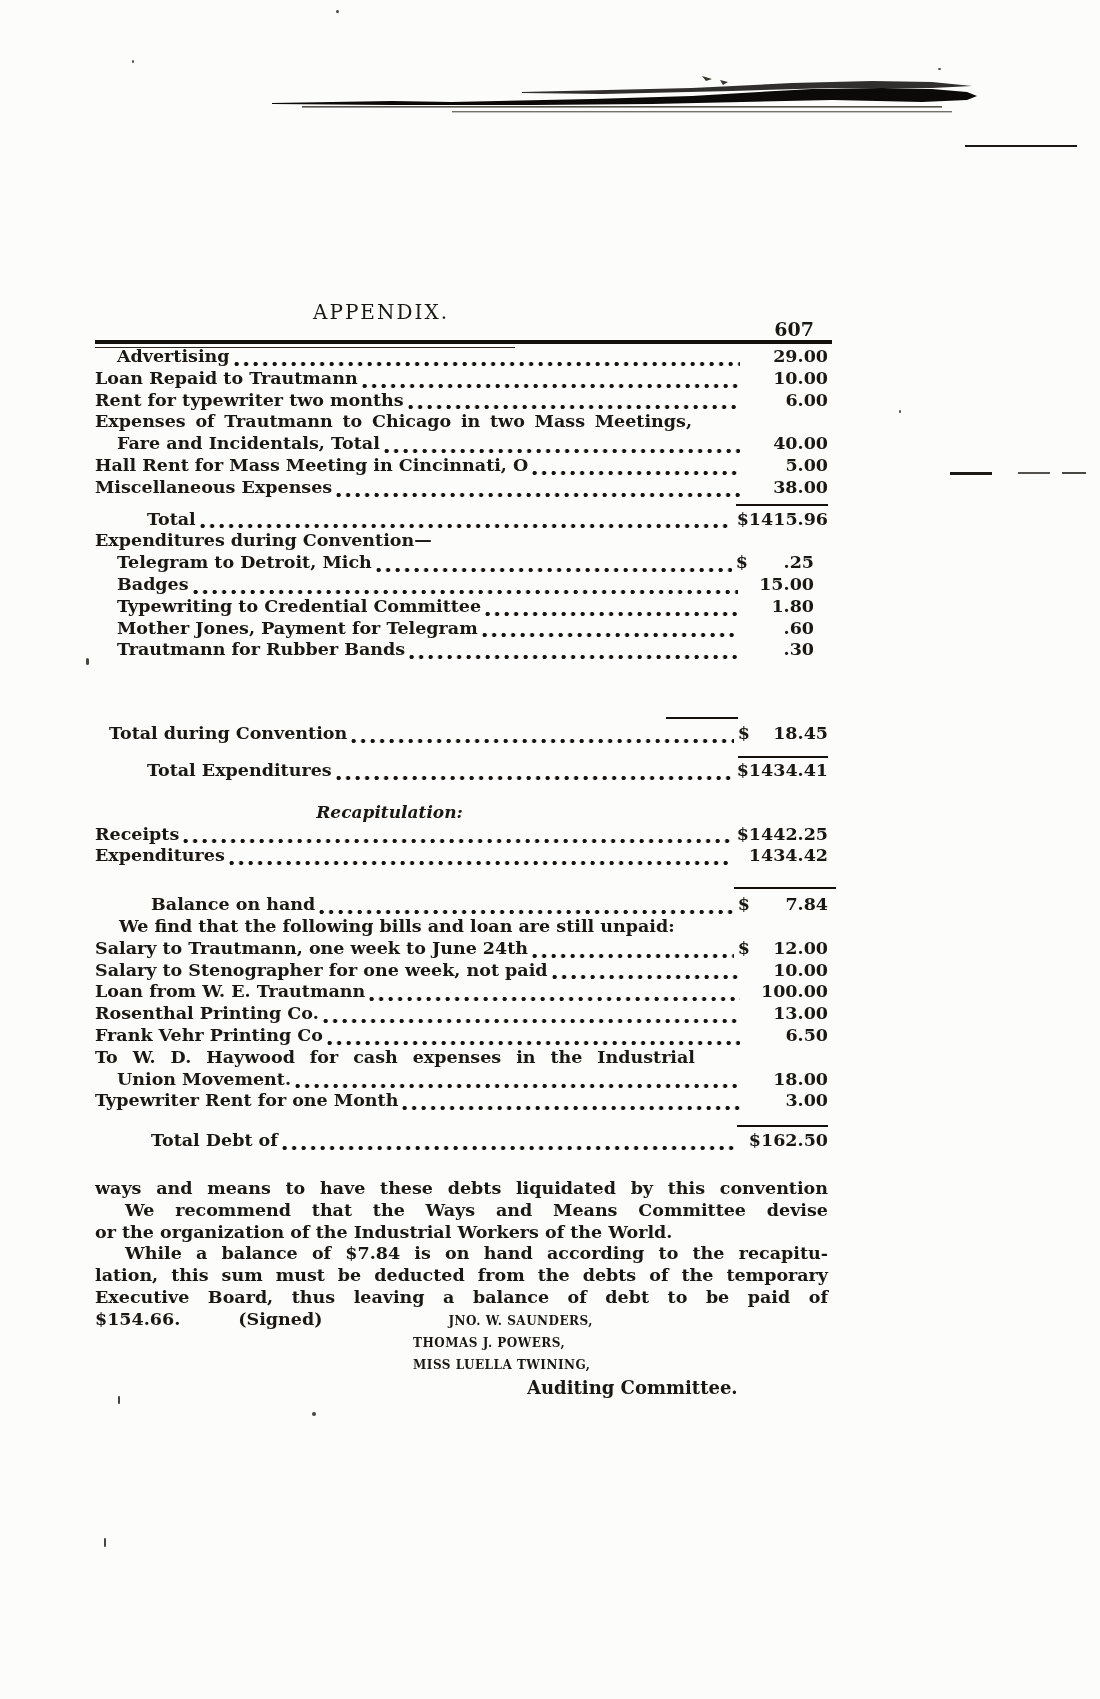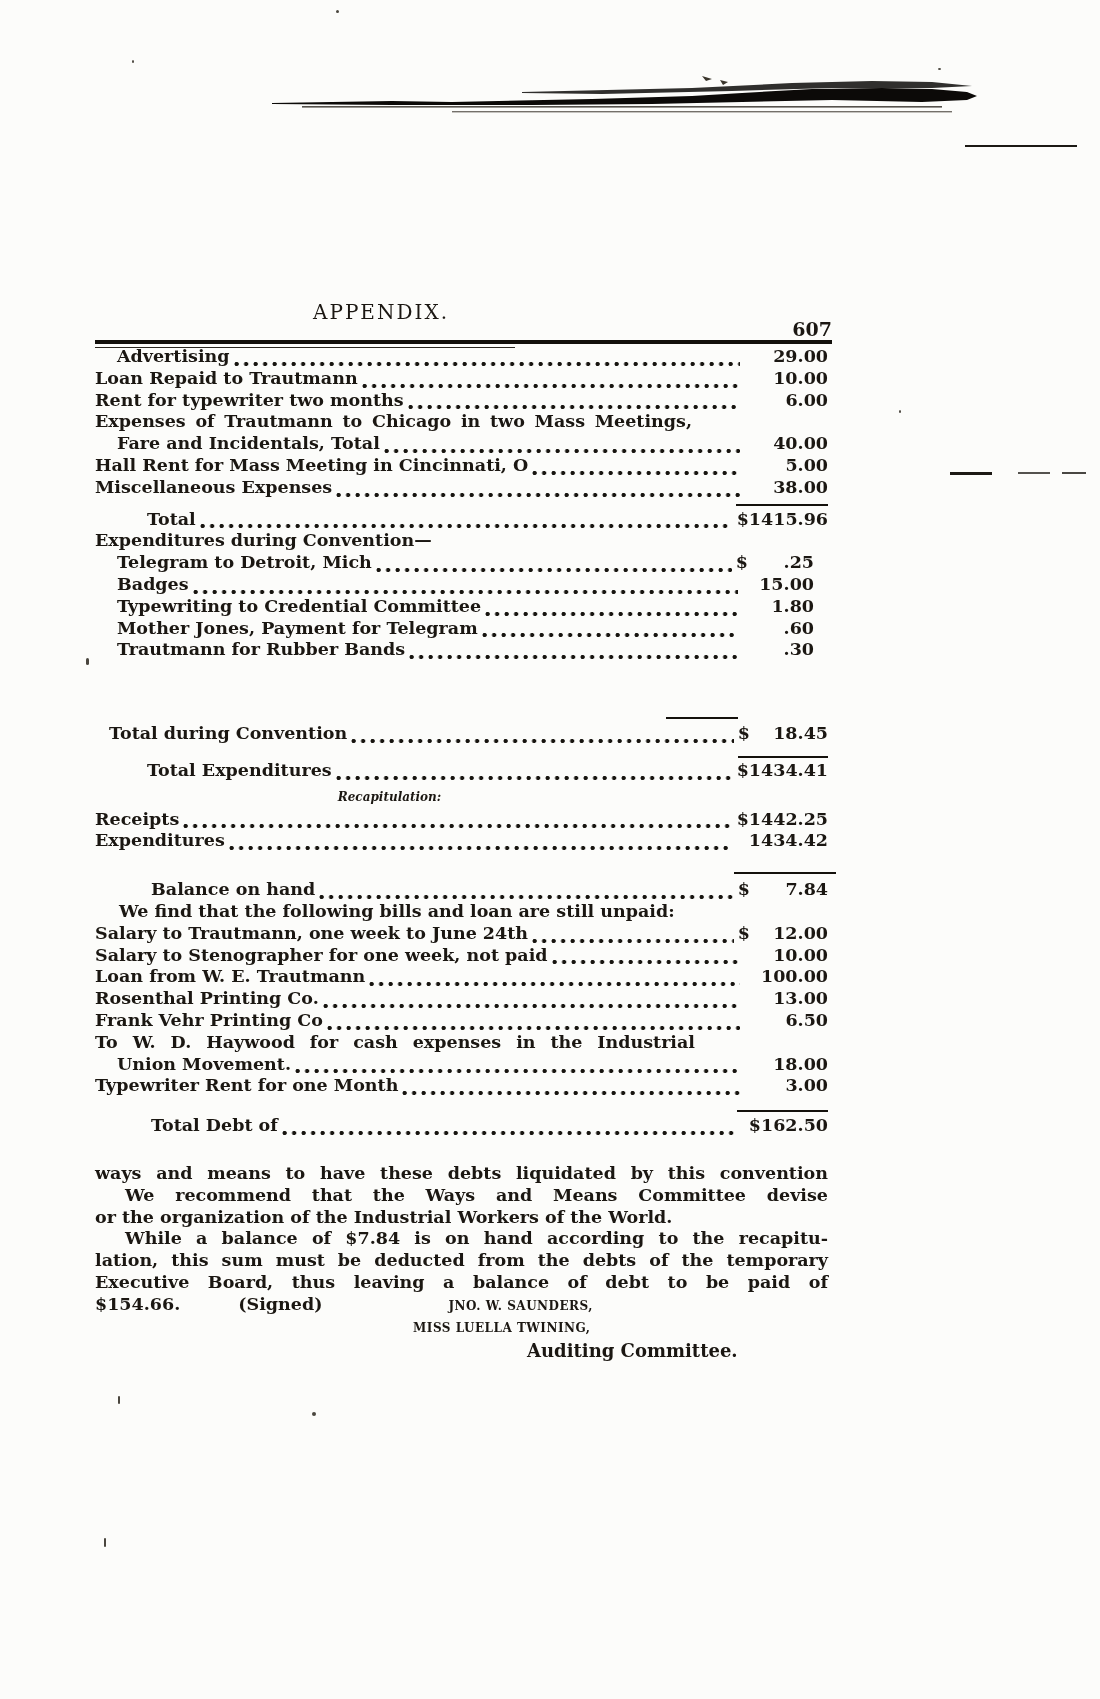--- a/index.html
+++ b/index.html
@@ -9,42 +9,42 @@
     font-family:"DejaVu Serif","Liberation Serif",serif;
     color:#1b1712;overflow:hidden;
   }
   
   .header{position:absolute;left:95px;top:310px;width:737px;height:30px;
     border-bottom:4px solid #13100b;}
   .header:after{content:"";position:absolute;left:0;bottom:-8px;width:420px;
     border-top:1.5px solid #2a261f;}
   .apptitle{position:absolute;left:218px;bottom:16px;font-size:20px;font-weight:normal;
     letter-spacing:2px;}
-  .pgnum{position:absolute;right:0;bottom:0px;font-size:19px;font-weight:bold;}
+  .pgnum{position:absolute;right:18px;bottom:0px;font-size:19px;font-weight:bold;}
   
   .body{position:absolute;left:95px;top:346px;width:733px;font-size:17.5px;
     font-weight:bold;line-height:21.8px;}
   .mrow{display:flex;align-items:baseline;}
   .lab{white-space:nowrap;}
   .ind1{padding-left:22px;}
   .ind2{padding-left:52px;}
   .dots{flex:1;align-self:flex-end;height:8px;margin:0 4px;
     background-image:radial-gradient(circle at 2.6px 4px,#17140f 1.8px,transparent 2.4px);
     background-size:9.5px 8px;background-repeat:repeat-x;background-position:left bottom;}
   .amt{width:84px;text-align:right;white-space:nowrap;}
   .amt.w92{width:92px}.amt.w86{width:86px}.amt.w78{width:78px}
   .amt.w72{width:72px}.amt.w66{width:66px}
   .cur{white-space:nowrap;}
   .rr{height:0;border-top:2.5px solid #14110c;margin-left:auto;}
   .jline{text-align:justify;text-align-last:justify;}
   .line1wrap{position:relative;}
   .star{position:absolute;top:-8px;font-size:13px;}
   .subblock{margin-right:14px;}
-  .recaphead{text-align:center;font-style:italic;font-size:12px;
-    transform:translateX(-72px);margin-top:5px;}
+  .recaphead{text-align:center;font-style:italic;font-size:17px;
+    transform:translateX(-72px);margin-top:20px;}
   .closing{margin-top:26px;}
   .sigline{display:flex;align-items:baseline;}
   .signames{margin-left:318px;font-size:12px;letter-spacing:.5px;line-height:22px;}
   .committee{margin-left:432px;font-size:18px;margin-top:1px;}
   
   .artifact{position:absolute;}
   .speck{position:absolute;background:#4a463e;border-radius:50%;}
   .thinline{position:absolute;background:#1c1914;}
 </style>
 </head>
@@ -241,17 +241,18 @@
       <div class="jline" style="padding-left:30px;">While a balance of $7.84 is on hand according to the recapitu-</div>
       <div class="jline">lation, this sum must be deducted from the debts of the temporary</div>
       <div class="jline">Executive Board, thus leaving a balance of debt to be paid of</div>
     </div>
 
     <div class="sigline">
       <span>$154.66.</span>
       <span style="margin-left:58px;">(Signed)</span>
       <span class="signames" style="margin-left:126px;">JNO. W. SAUNDERS,</span>
     </div>
+    <div class="signames">THOMAS J. POWERS,</div>
     <div class="signames">MISS LUELLA TWINING,</div>
     <div class="committee">Auditing Committee.</div>
 
   </div>
 </div>
 
 </body></html>

